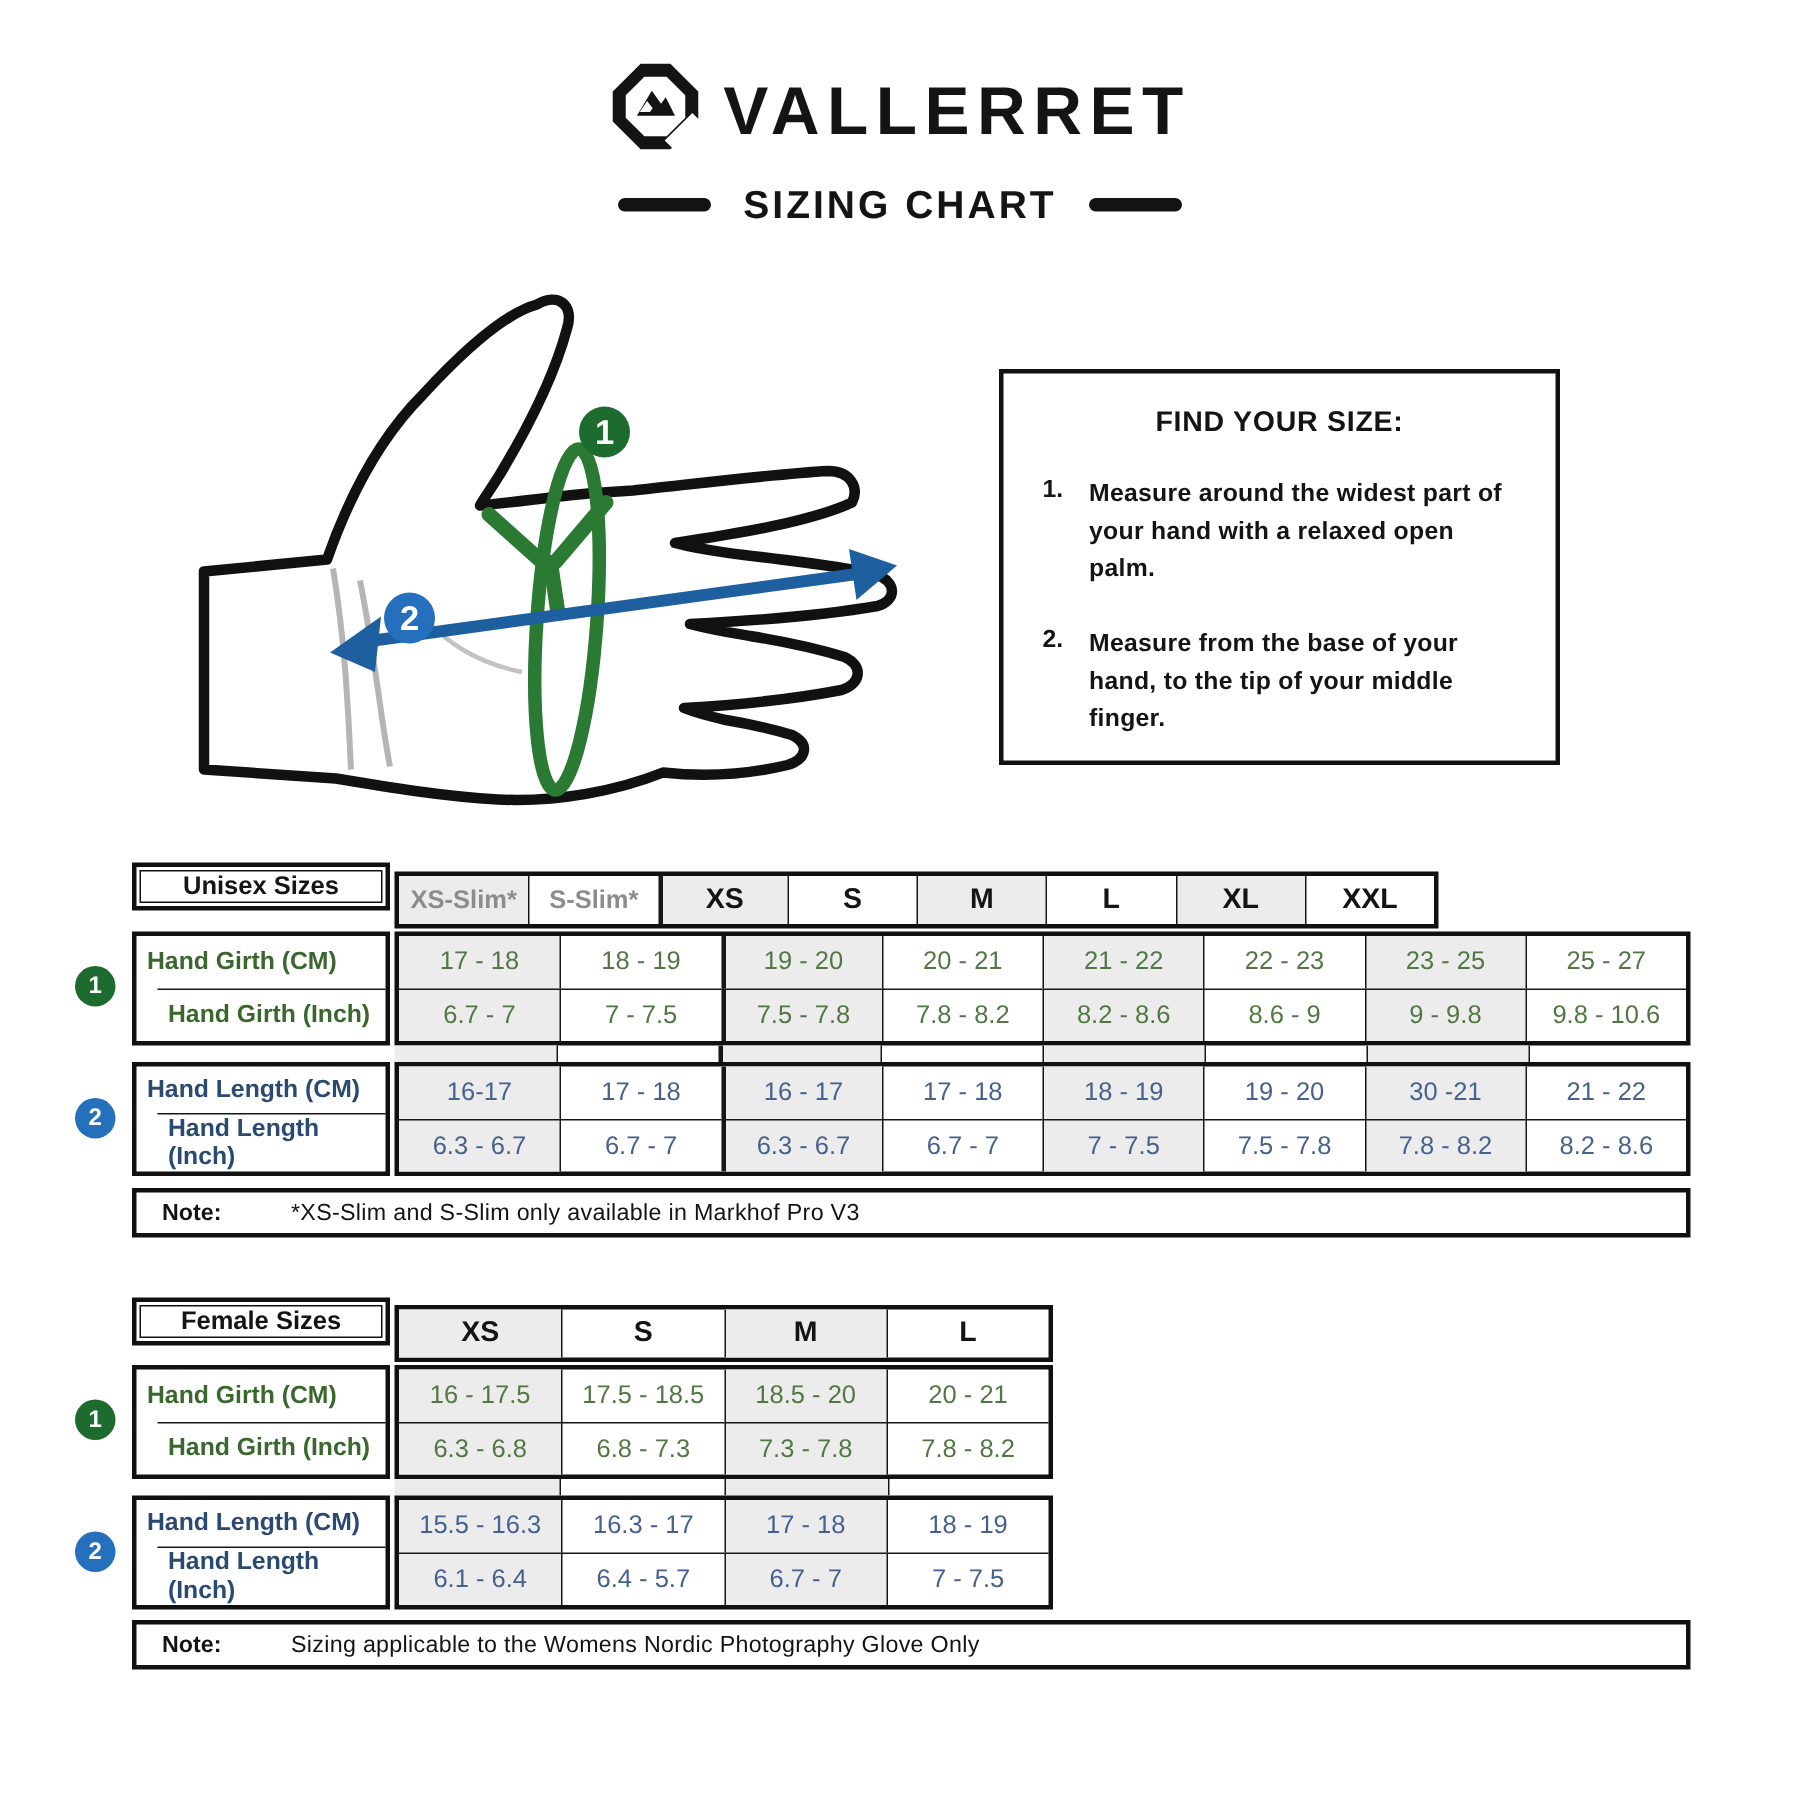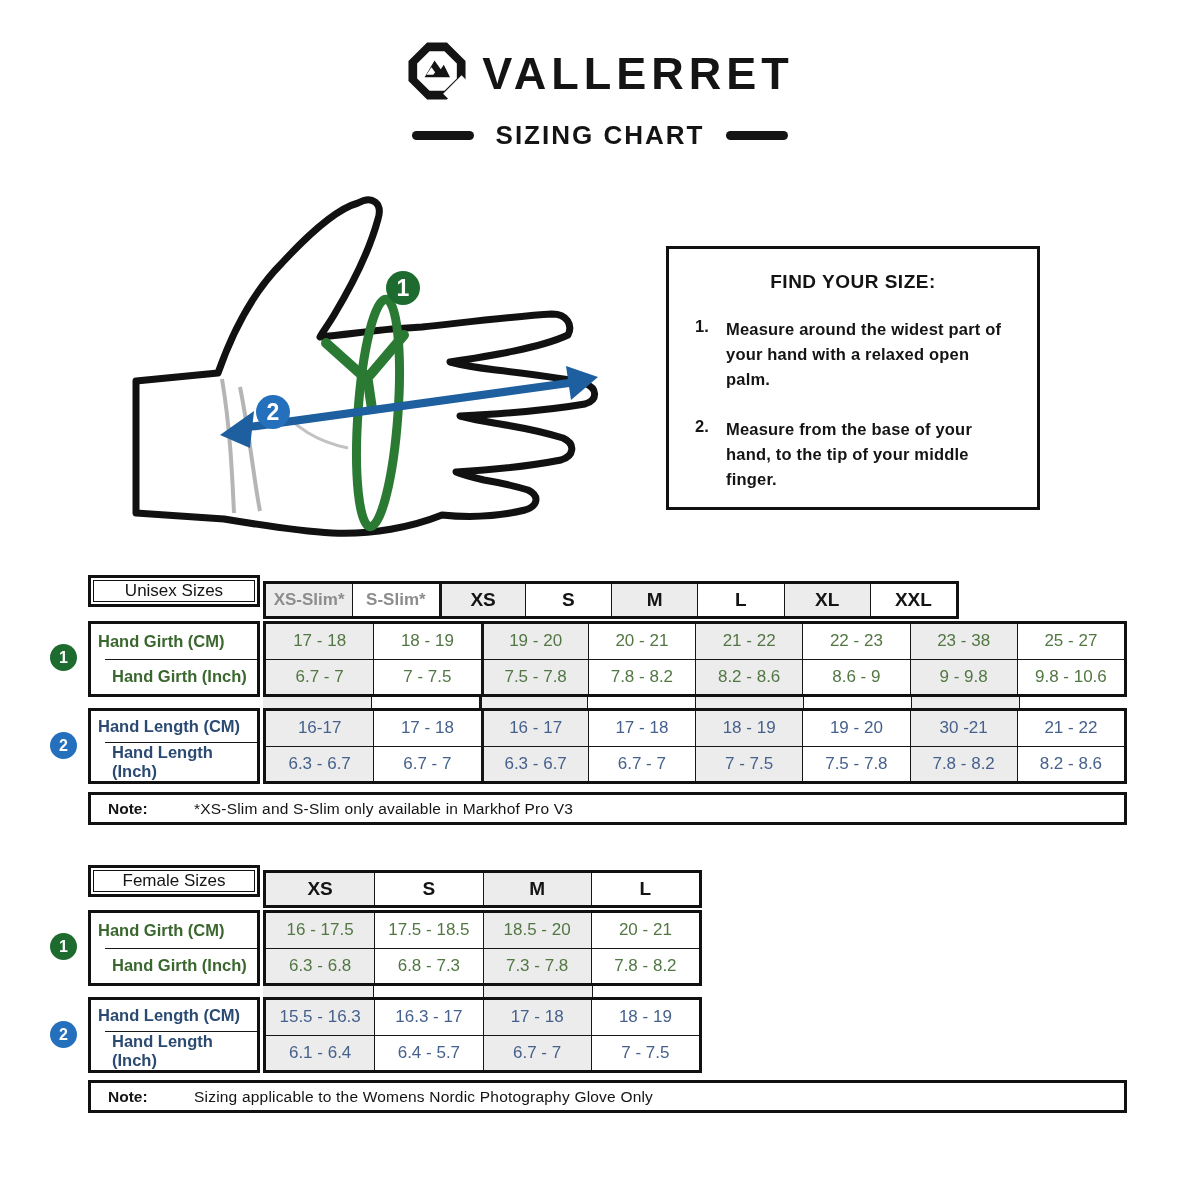--- a/index.html
+++ b/index.html
@@ -22,21 +22,21 @@
   .fs-title{text-align:center;font-size:19px;font-weight:700;letter-spacing:.5px;margin-top:22px;}
   .fs-list{margin:24px 0 0 0;padding:0 20px 0 26px;list-style:none;}
   .fs-step{display:flex;gap:9px;margin-bottom:26px;}
   .fs-num{font-weight:700;font-size:16.5px;flex:0 0 22px;}
   .fs-text{font-weight:700;font-size:16.5px;line-height:1.5;letter-spacing:.2px;max-width:296px;}
 
   
   .corner-label{position:absolute;left:88px;width:172px;height:32px;border:3px solid #111;
                 box-sizing:border-box;background:#fff;padding:2px;}
   .corner-inner{width:100%;height:100%;border:1.5px solid #111;box-sizing:border-box;
-                display:grid;place-items:center;font-size:17px;font-weight:400;}
+                display:grid;place-items:center;font-size:17px;font-weight:700;}
   .col-headers{position:absolute;border:3px solid #111;box-sizing:border-box;display:grid;background:#fff;}
   .labels-block{position:absolute;left:88px;width:172px;height:76px;border:3px solid #111;
                 box-sizing:border-box;display:flex;flex-direction:column;background:#fff;}
   .label-cell{flex:1;display:flex;align-items:center;padding-left:7px;font-size:16.5px;font-weight:700;}
   .label-cell.r1{border-top:1.5px solid #161616;margin-left:14px;}
   .data-grid{position:absolute;border:3px solid #111;box-sizing:border-box;display:grid;background:#fff;}
   .cell{display:grid;place-items:center;font-size:17px;box-sizing:border-box;}
   .cell.bl{border-left:1.5px solid #161616;}
   .cell.gdiv{border-left:3px solid #161616;}
   .cell.r1{border-top:1.5px solid #161616;}
@@ -180,21 +180,21 @@
       <div class="label-cell g-label">Hand Girth (CM)</div>
       <div class="label-cell g-label r1">Hand Girth (Inch)</div>
     </div>
   <div class="data-grid" id="uni-girth-grid" style="left:263px;top:621px;width:864px;height:76px;grid-template-columns:repeat(8,1fr);">
       <div class="cell g-val shade">17 - 18</div>
       <div class="cell g-val bl">18 - 19</div>
       <div class="cell g-val shade gdiv">19 - 20</div>
       <div class="cell g-val bl">20 - 21</div>
       <div class="cell g-val shade bl">21 - 22</div>
       <div class="cell g-val bl">22 - 23</div>
-      <div class="cell g-val shade bl">23 - 38</div>
+      <div class="cell g-val shade bl">23 - 25</div>
       <div class="cell g-val bl">25 - 27</div>
       <div class="cell g-val shade r1">6.7 - 7</div>
       <div class="cell g-val bl r1">7 - 7.5</div>
       <div class="cell g-val shade gdiv r1">7.5 - 7.8</div>
       <div class="cell g-val bl r1">7.8 - 8.2</div>
       <div class="cell g-val shade bl r1">8.2 - 8.6</div>
       <div class="cell g-val bl r1">8.6 - 9</div>
       <div class="cell g-val shade bl r1">9 - 9.8</div>
       <div class="cell g-val bl r1">9.8 - 10.6</div>
     </div>

